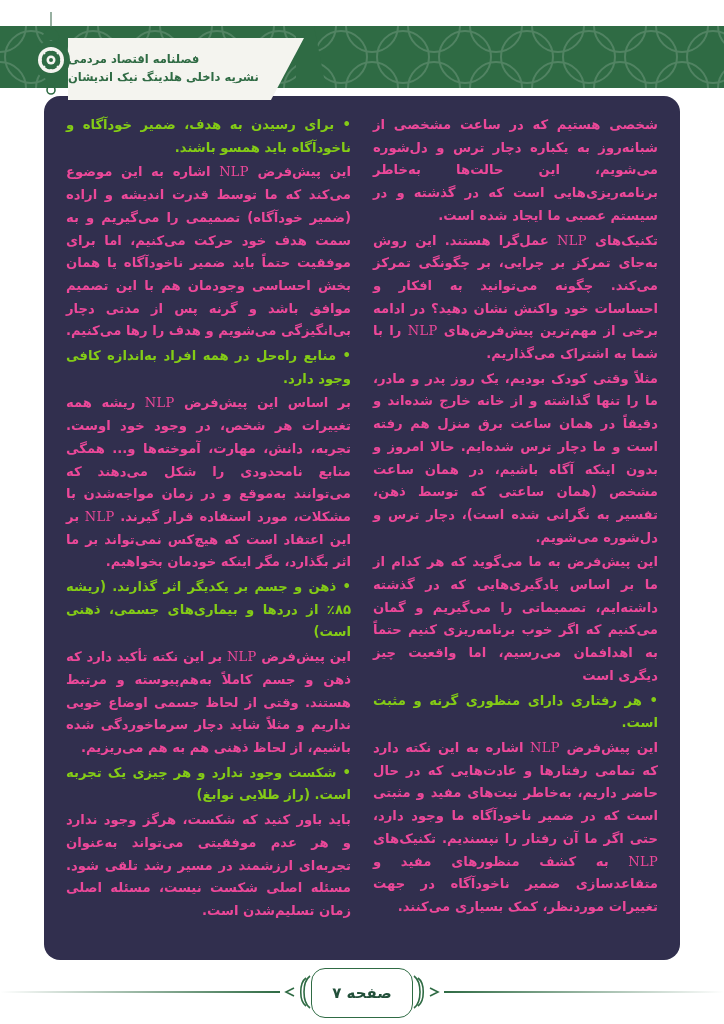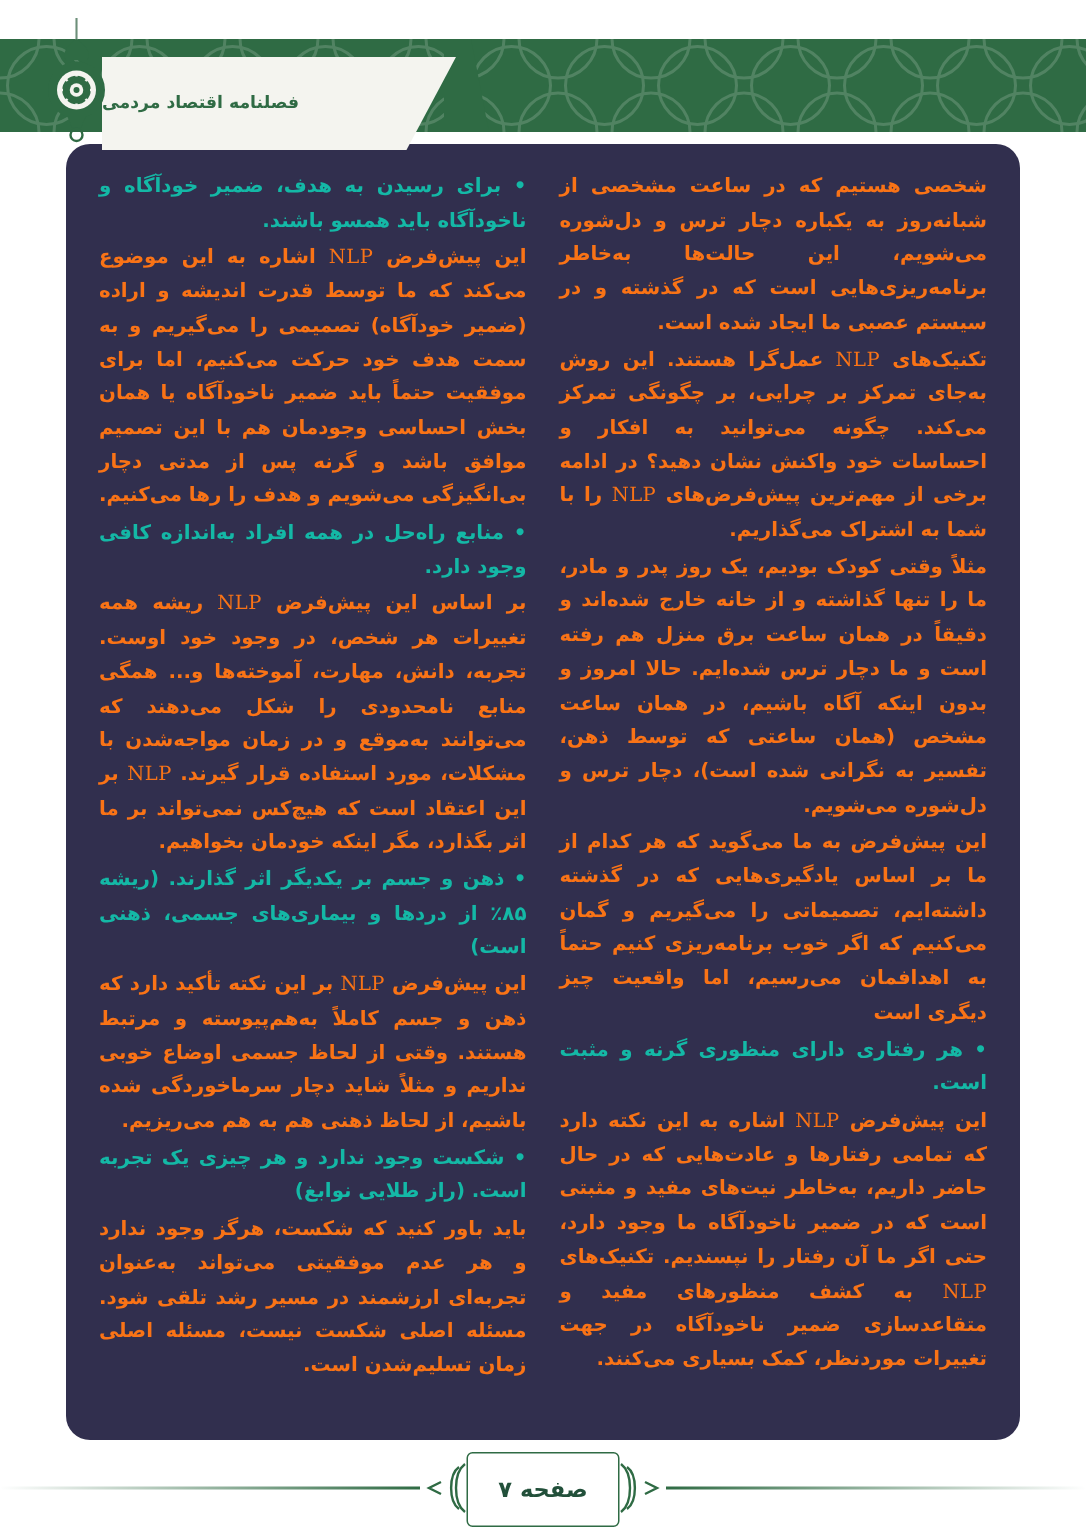--- a/index.html
+++ b/index.html
@@ -61,30 +61,30 @@
   }
   .cols{
     display:flex;flex-direction:row;gap:22px;height:100%;
     direction:rtl;
   }
   .col{
     flex:1 1 0;min-width:0;
   }
   .col p{
     margin:0 0 2px 0;
-    color:#f97316;
+    color:#ec4899;
     font-size:13.2px;
     line-height:1.72;
     text-align:justify;
     text-align-last:right;
     font-weight:bold;
     letter-spacing:0;
   }
   .col p.bullet{
-    color:#14b8a6;
+    color:#84cc16;
     text-align:justify;
     text-align-last:right;
   }
   .lat{
     font-family:"DejaVu Serif","Liberation Serif",serif;
     font-weight:normal;
     font-size:13px;
     letter-spacing:.3px;
   }
 
@@ -94,21 +94,21 @@
   }
   .footer-rule{
     position:absolute;top:31px;height:2px;
     background:linear-gradient(to right,rgba(47,107,68,0) 0%,#2f6b44 100%);
   }
   .footer-rule.right{ right:0;width:280px;
     background:linear-gradient(to left,rgba(47,107,68,0) 0%,#2f6b44 100%);}
   .footer-rule.left{ left:0;width:280px;}
   .footer-box{
     position:absolute;left:50%;top:8px;transform:translateX(-50%);
-    width:100px;height:48px;border:1.6px solid #2f6b44;border-radius:4px;
+    width:100px;height:48px;border:1.6px solid #2f6b44;border-radius:14px;
     background:#ffffff;
     display:flex;align-items:center;justify-content:center;
     z-index:3;
   }
   .footer-box span{
     color:#22503a;font-weight:bold;font-size:15px;
     font-family:"DejaVu Sans","Liberation Sans",sans-serif;
   }
   .orn{
     position:absolute;top:12px;width:34px;height:40px;z-index:2;
@@ -132,20 +132,21 @@
         </pattern>
       </defs>
       <rect x="0" y="0" width="724" height="62" fill="url(#geo)"></rect>
     </svg>
   </div>
 
   <div class="masthead-notch"></div>
 
   <div class="masthead-plaque">
     <div class="line">فصلنامه اقتصاد مردمی</div>
+    <div class="line sub">نشریه داخلی هلدینگ نیک اندیشان</div>
   </div>
 
   <svg class="emblem" viewBox="0 0 54 88">
     <line x1="27" y1="0" x2="27" y2="16" stroke="#6c8f79" stroke-width="1.4"></line>
     <path d="M27 14 C20 19 17 24 20 28 L34 28 C37 24 34 19 27 14 Z" fill="#2f6b44"></path>
     <circle cx="27" cy="48" r="19" fill="#2f6b44"></circle>
     <circle cx="27" cy="48" r="13" fill="#f4f4ef"></circle>
     <circle cx="27" cy="48" r="9.5" fill="#2f6b44"></circle>
     <circle cx="27" cy="48" r="4.5" fill="#f4f4ef"></circle>
     <circle cx="27" cy="48" r="2" fill="#2f6b44"></circle>

